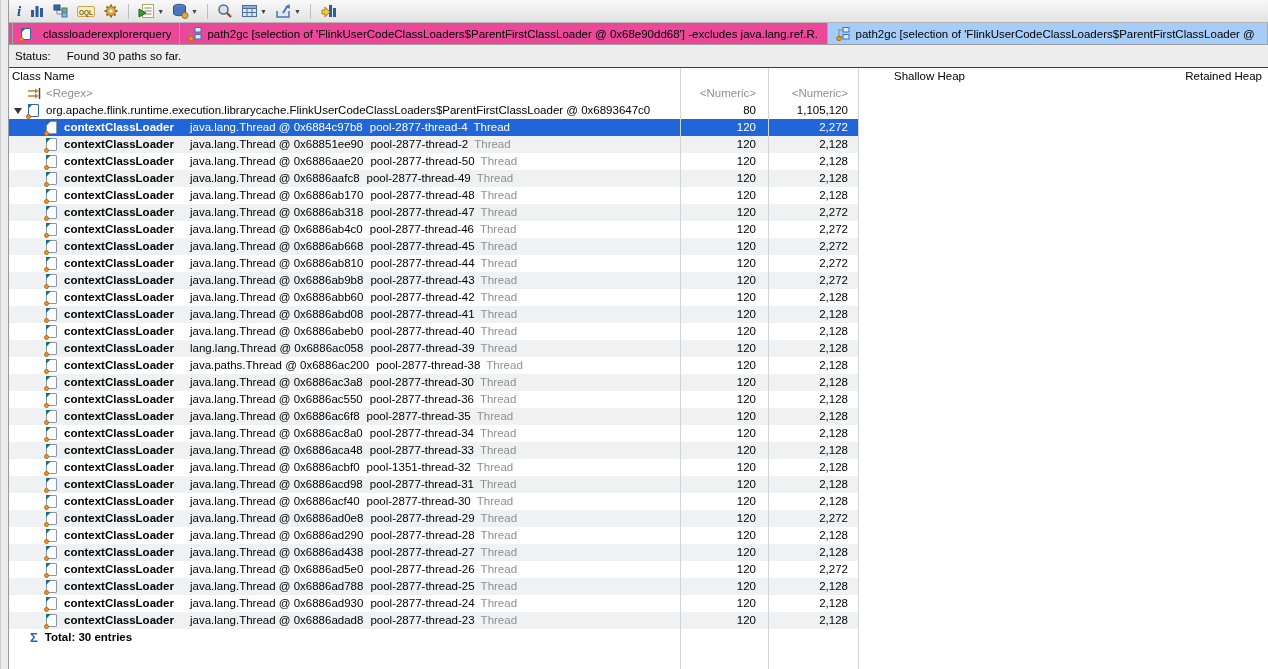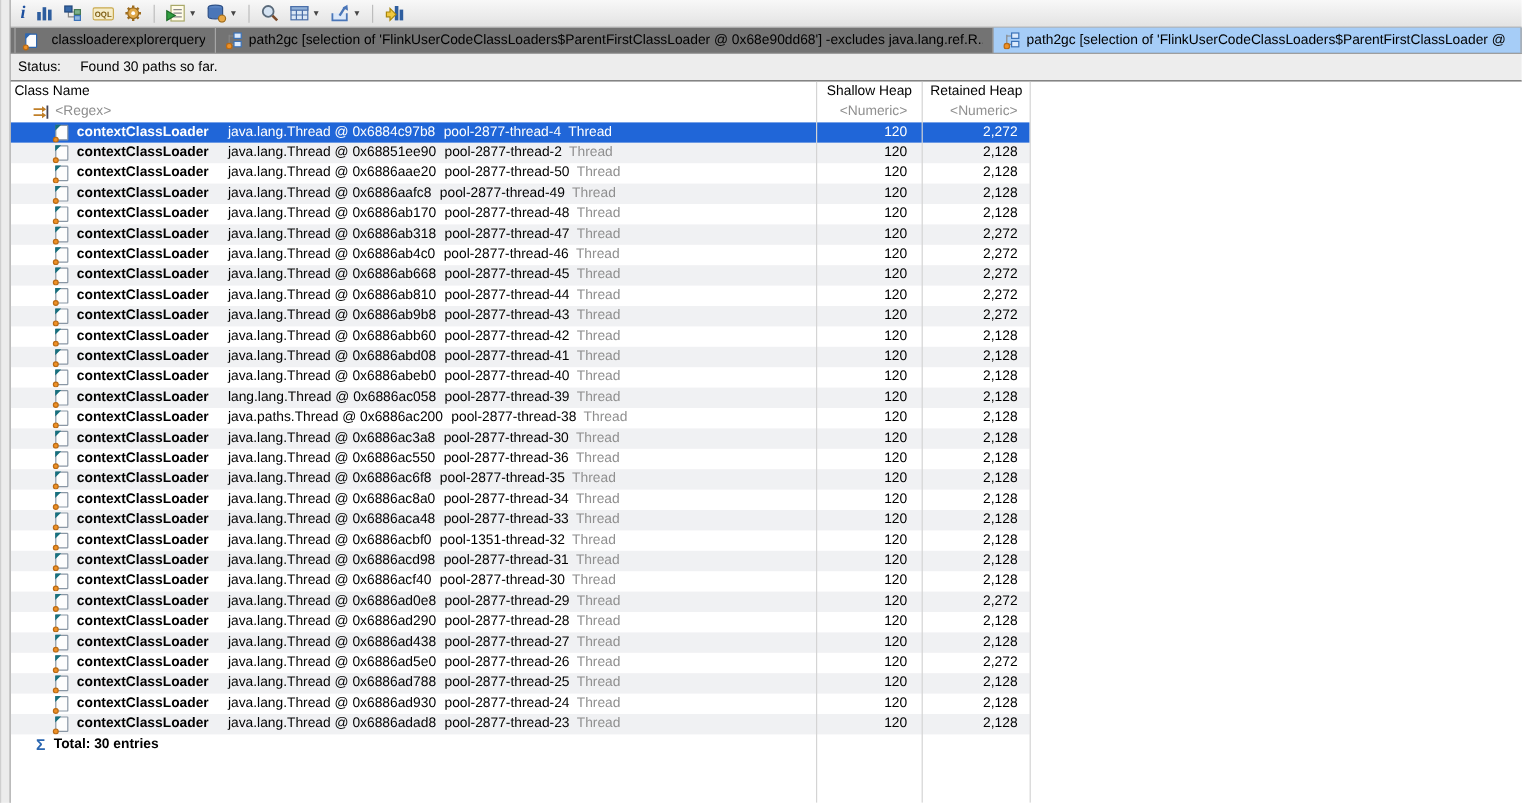--- a/index.html
+++ b/index.html
@@ -13,21 +13,21 @@
   
   .toolbar { height:23px; background:linear-gradient(#f8f8f8,#e3e3e3); border-bottom:1px solid #b5b5b5;
              display:flex; align-items:center; padding-left:5px; gap:2px; flex:none; }
   .tbtn { height:20px; display:flex; align-items:center; padding:0 3px; }
   .tsep { width:1px; height:15px; background:#bdbdbd; margin:0 4px; }
   .dd { font-size:7px; color:#444; margin-left:2px; }
   .info-glyph { font-family:"Liberation Serif", serif; font-style:italic; font-weight:bold;
                 font-size:15px; color:#1c4f9e; line-height:16px; }
 
   
-  .tabbar { height:22px; background:#737373; border-bottom:1px solid #9e9e9e; display:flex;
+  .tabbar { height:22px; background:#ec4899; border-bottom:1px solid #9e9e9e; display:flex;
             align-items:stretch; padding-left:3px; flex:none; }
   .tab { display:flex; align-items:center; gap:5px; padding:0 8px; font-size:11.5px;
          border-right:1px solid #a6a6a6; white-space:nowrap; overflow:hidden; }
   .tab:first-child { border-left:1px solid #a6a6a6; }
   .tab.active { background:#a6cdf7; }
   .tab .lbl { overflow:hidden; text-overflow:clip; }
   .tab2 { max-width:648px; }
   .tab3 { flex:1; min-width:0; }
 
   
@@ -203,21 +203,21 @@
   <div class="statusbar">
     <span>Status:</span>
     <span>Found 30 paths so far.</span>
   </div>
 
   <div class="table">
     <div class="vline" style="left:671px"></div>
     <div class="vline" style="left:759px"></div>
     <div class="vline" style="left:849px"></div>
 
-    <div class="row thead" style="width:1259px;">
+    <div class="row thead" style="width:1259px;justify-content:space-between;">
       <div class="cell c-name">Class Name</div>
       <div class="cell c-num c-shallow" style="padding-right:8px;">Shallow Heap</div>
       <div class="cell c-num c-retained" style="padding-right:6px;">Retained Heap</div>
     </div>
 
     <div class="row">
       <div class="cell c-name">
         <span class="indent-filter"></span>
         <svg width="14" height="13" style="margin-right:5px;flex:none;">
             <line x1="1" y1="4" x2="8" y2="4" stroke="#c07f28" stroke-width="1.5"></line>
@@ -225,20 +225,32 @@
             <line x1="1" y1="9" x2="8" y2="9" stroke="#c07f28" stroke-width="1.5"></line>
             <polygon points="8,6.5 11.5,9 8,11.5" fill="#c07f28"></polygon>
             <line x1="12.5" y1="1" x2="12.5" y2="12" stroke="#445" stroke-width="1.5"></line>
           </svg>
         <span class="gray">&lt;Regex&gt;</span>
       </div>
       <div class="cell c-num c-shallow gray">&lt;Numeric&gt;</div>
       <div class="cell c-num c-retained gray">&lt;Numeric&gt;</div>
     </div>
 
+    <div class="row">
+      <div class="cell c-name">
+        <span class="caret"></span>
+        <span class="doc loader">
+            <i class="fold"></i>
+            <i class="dot"></i>
+          </span>
+        <span>org.apache.flink.runtime.execution.librarycache.FlinkUserCodeClassLoaders$ParentFirstClassLoader @ 0x6893647c0</span>
+      </div>
+      <div class="cell c-num c-shallow">80</div>
+      <div class="cell c-num c-retained">1,105,120</div>
+    </div>
 
     <div>
         <div class="row selected">
     <div class="cell c-name">
       <span class="indent-thread"></span>
       <span class="doc">
               <i class="fold"></i>
               <i class="dot"></i>
             </span>
       <span class="field">contextClassLoader</span>

